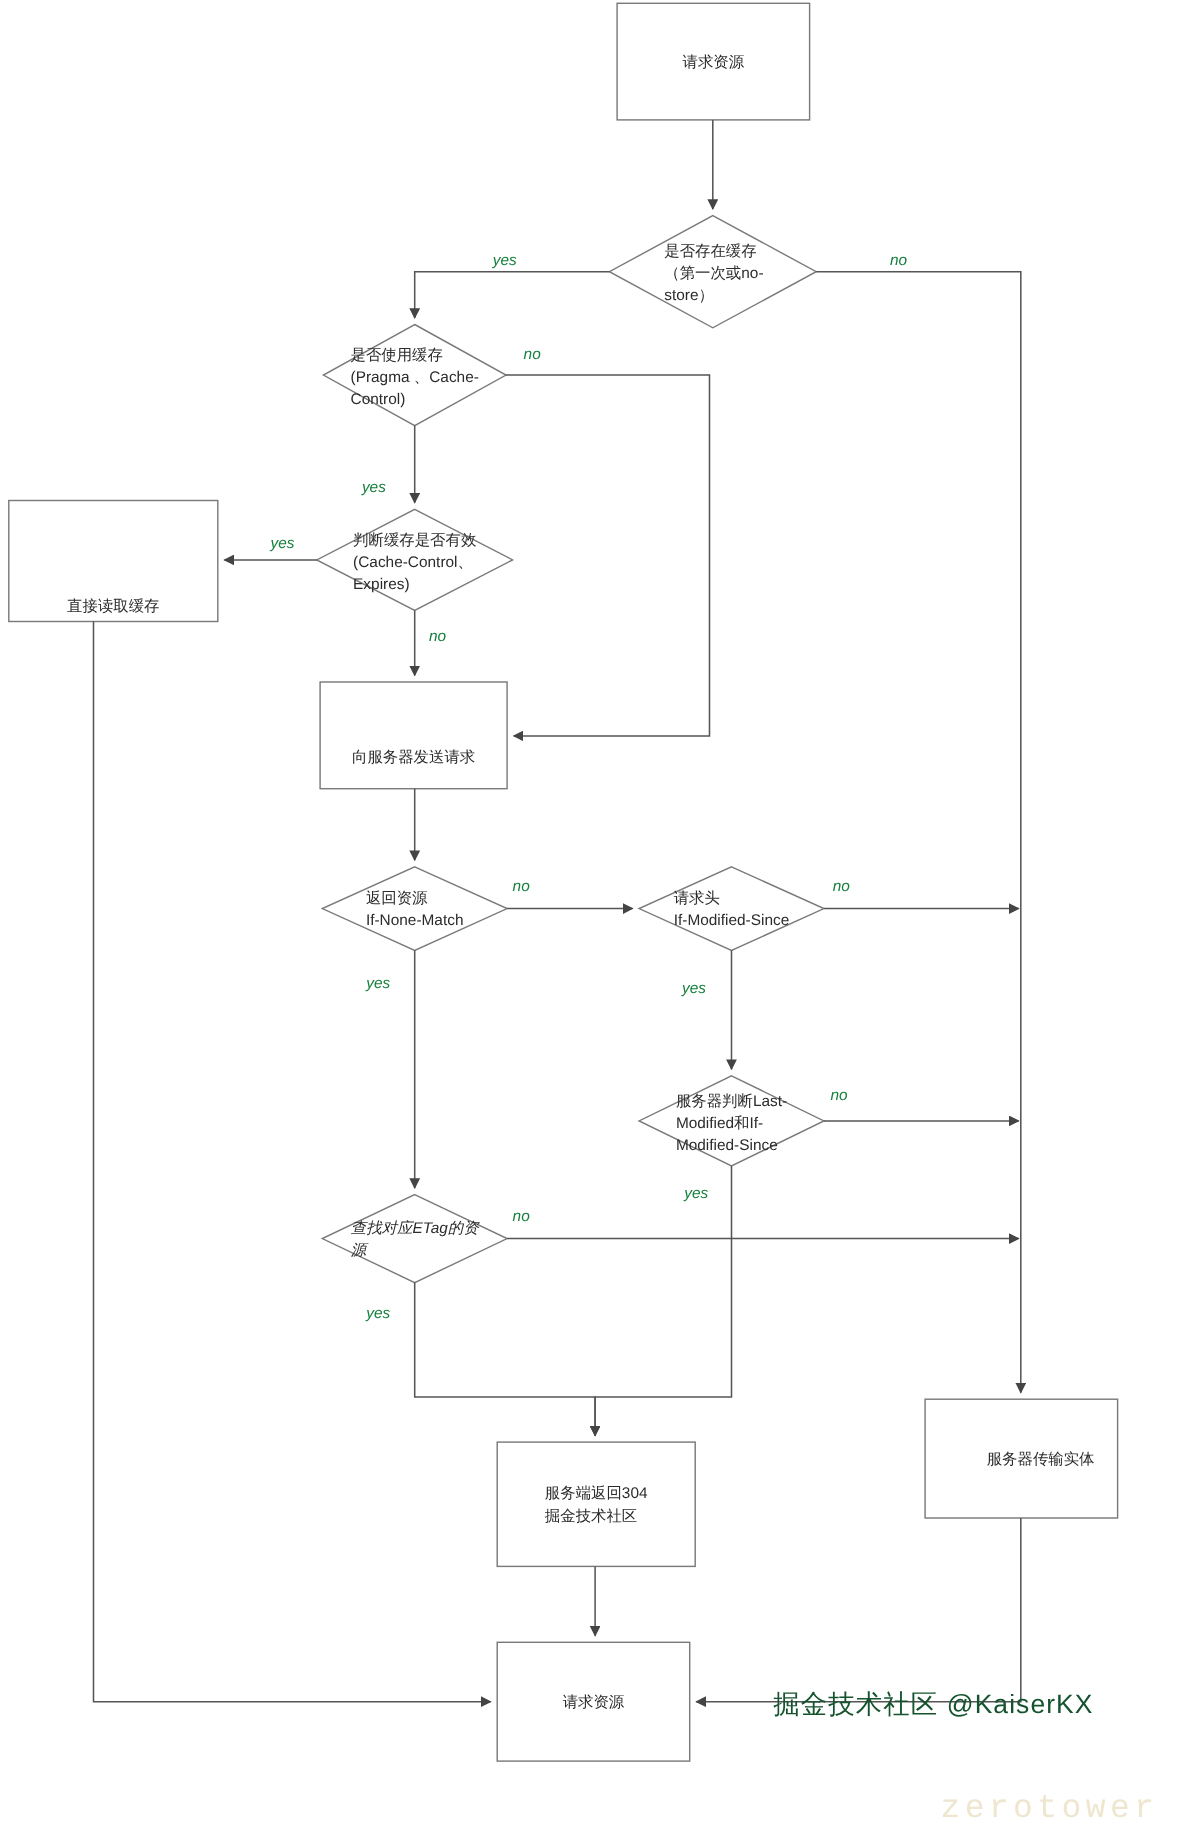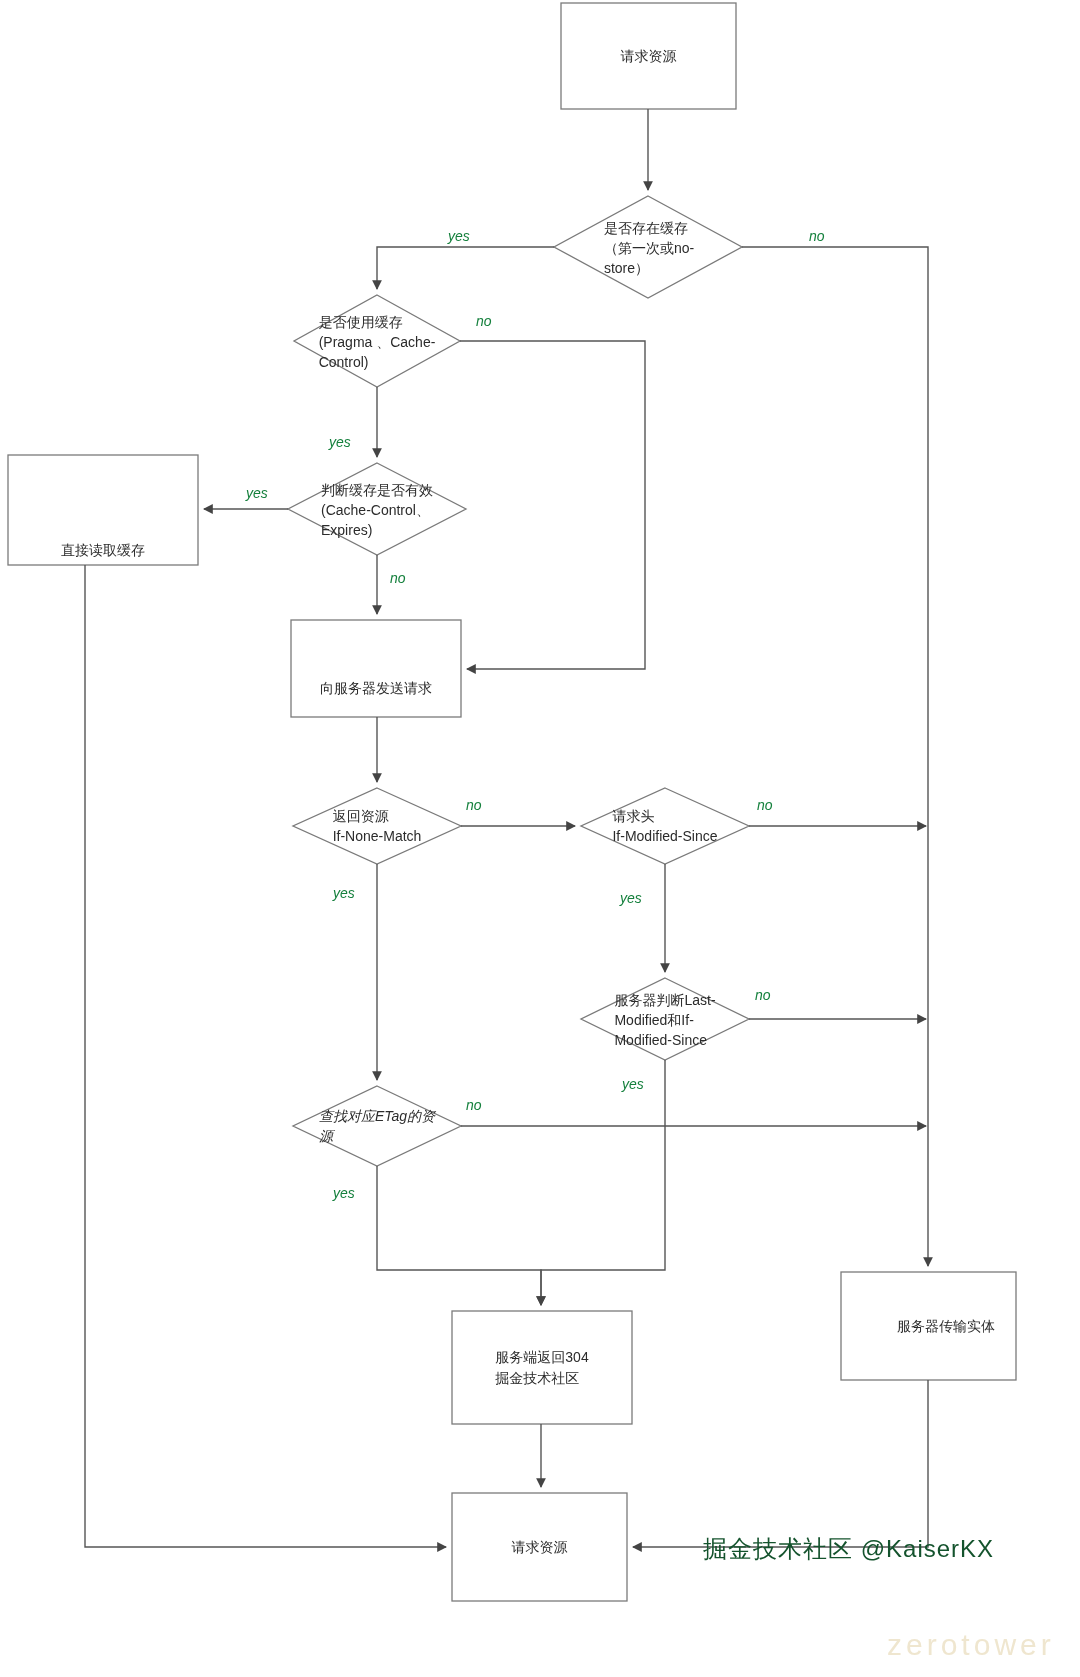--- a/index.html
+++ b/index.html
@@ -6,21 +6,21 @@
   body{width:1080px;height:1677px;position:relative;overflow:hidden;
        font-family:"Liberation Sans","DejaVu Sans",sans-serif;}
   #canvas{position:absolute;inset:0;width:1080px;height:1677px;}
   .node{position:absolute;display:flex;align-items:center;justify-content:center;
         text-align:left;color:#2b2b2b;font-size:14px;line-height:1.45;
         white-space:pre-line;box-sizing:border-box;}
   .diamond-label{pointer-events:none;background:transparent;}
   .edge-label{position:absolute;font-size:14px;color:#15803d;background:transparent;font-style:italic;}
   .watermark{position:absolute;font-size:24px;color:#14532d;letter-spacing:1px;}
   .watermark2{position:absolute;font-size:30px;color:#efe6cf;letter-spacing:4px;
-              font-family:Liberation Sans, sans-serif;margin-left:32px;}
+              font-family:Liberation Mono, monospace;}
 </style>
 </head>
 <body>
 
 <svg id="canvas" viewBox="0 0 1080 1677">
   <defs>
     <marker id="arrow" viewBox="0 0 10 10" refX="9" refY="5" markerWidth="7" markerHeight="7" orient="auto-start-reverse">
       <path d="M 0 0 L 10 5 L 0 10 z" fill="#444"></path>
     </marker>
   </defs>

